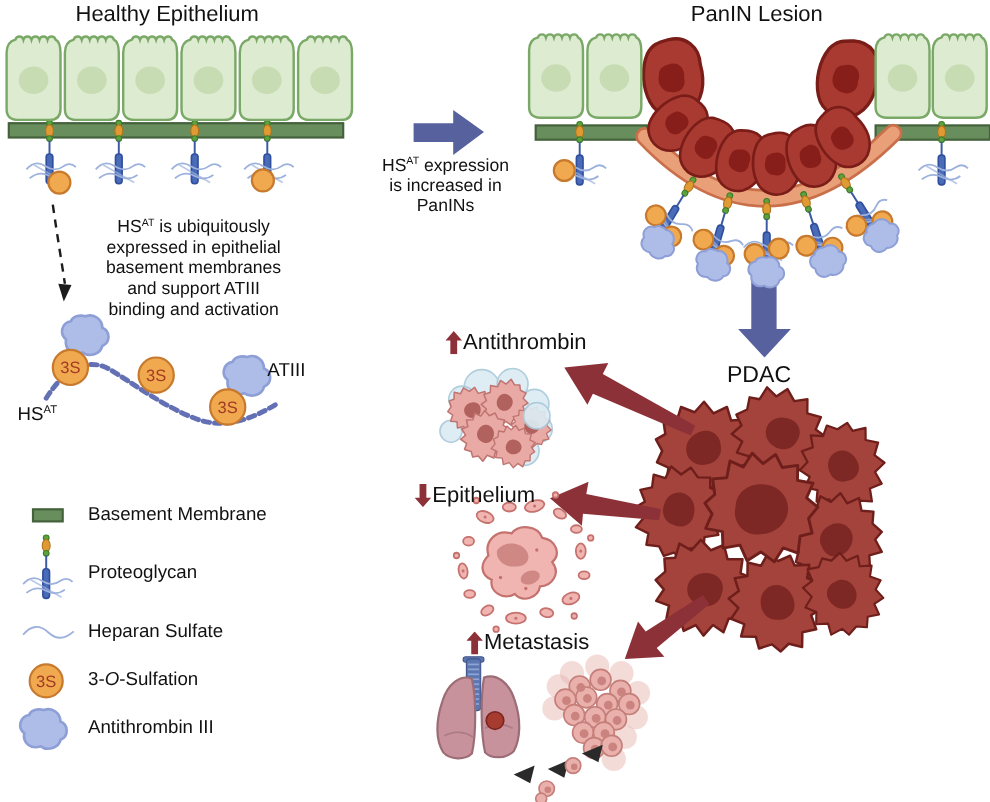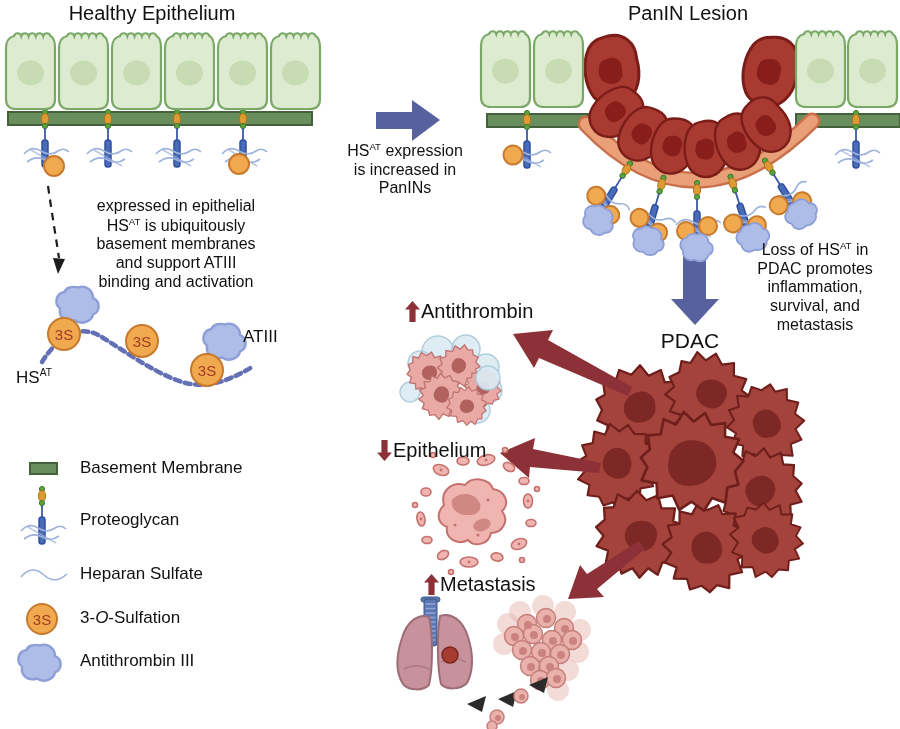--- a/index.html
+++ b/index.html
@@ -398,34 +398,27 @@
 <div class="txt center title" style="left:152px;top:2px">Healthy Epithelium</div>
 <div class="txt center title" style="left:688px;top:2px">PanIN Lesion</div>
 
 <div class="txt center note" style="left:405px;top:141px">
   <div><span>HS</span><sup>AT</sup><span> expression</span></div>
   <div>is increased in</div>
   <div>PanINs</div>
 </div>
 
 <div class="txt center note" style="left:176px;top:197px">
+  <div><span>HS</span><sup>AT</sup><span> is ubiquitously</span></div>
   <div>expressed in epithelial</div>
-  <div><span>HS</span><sup>AT</sup><span> is ubiquitously</span></div>
   <div>basement membranes</div>
   <div>and support ATIII</div>
   <div>binding and activation</div>
 </div>
 
-<div class="txt center note" style="left:815px;top:240px">
-  <div><span>Loss of HS</span><sup>AT</sup><span> in</span></div>
-  <div>PDAC promotes</div>
-  <div>inflammation,</div>
-  <div>survival, and</div>
-  <div>metastasis</div>
-</div>
 
 <div class="txt small-label" style="left:243px;top:327px">ATIII</div>
 <div class="txt small-label" style="left:16px;top:367px"><span>HS</span><sup>AT</sup></div>
 
 <div class="txt center pdac-label" style="left:690px;top:329px">PDAC</div>
 
 <div class="flabel" style="left:405px;top:300px">
   <svg width="15" height="21" viewBox="0 0 15 21">
         <polygon points="7.5,0 15,8.5 10.6,8.5 10.6,21 4.4,21 4.4,8.5 0,8.5" fill="#8d3138"></polygon>
       </svg>

